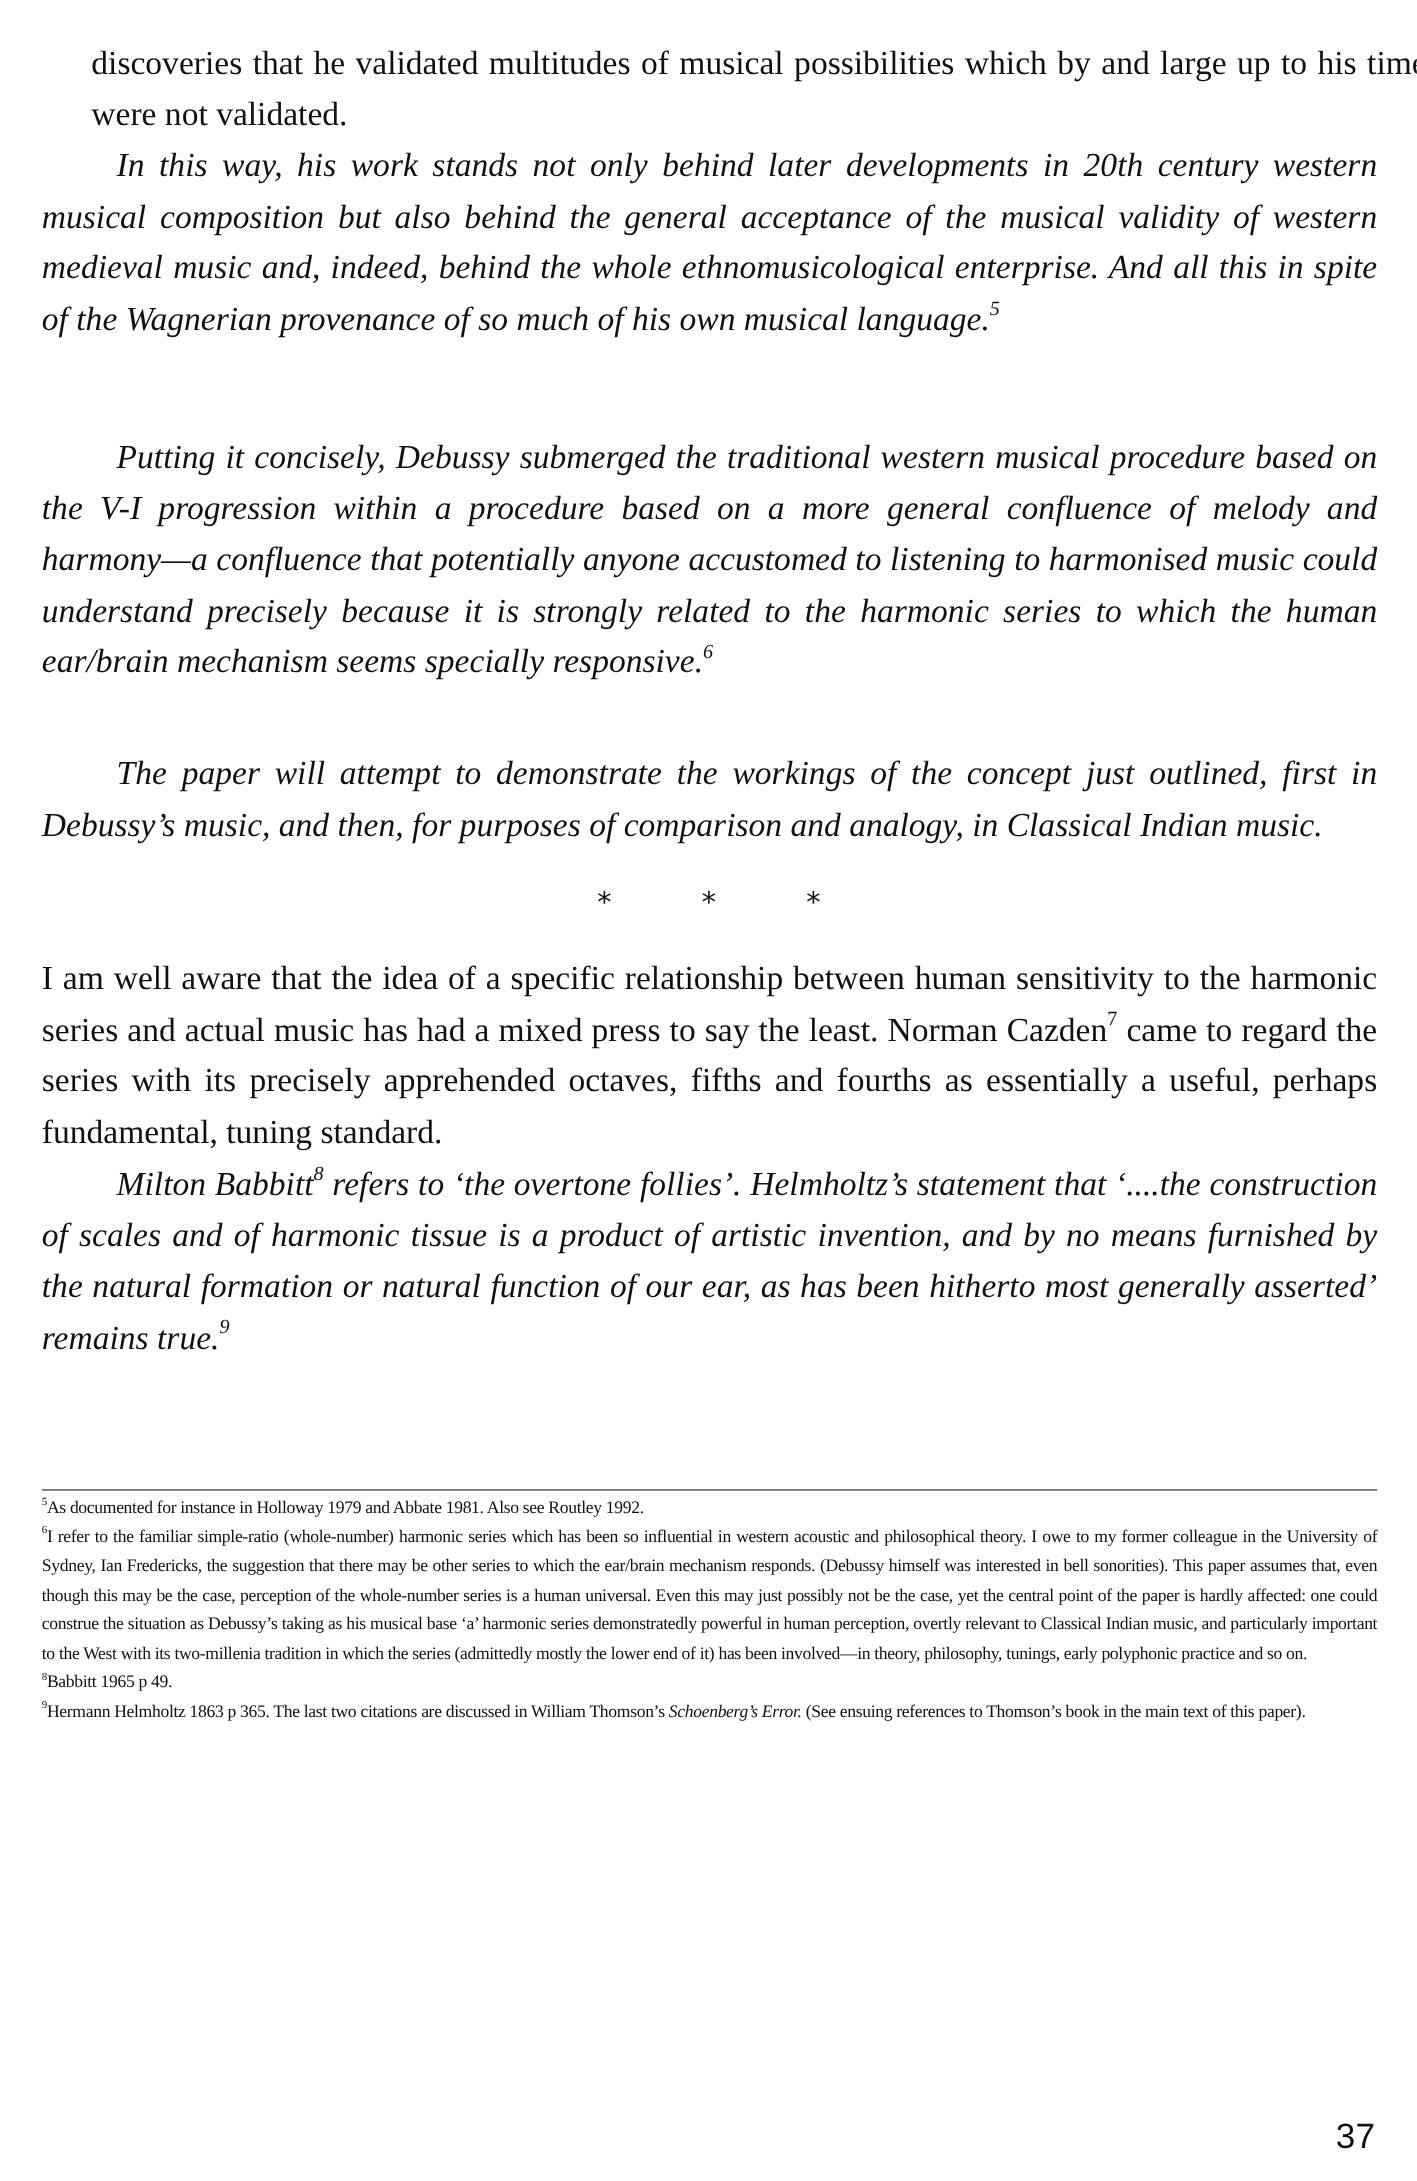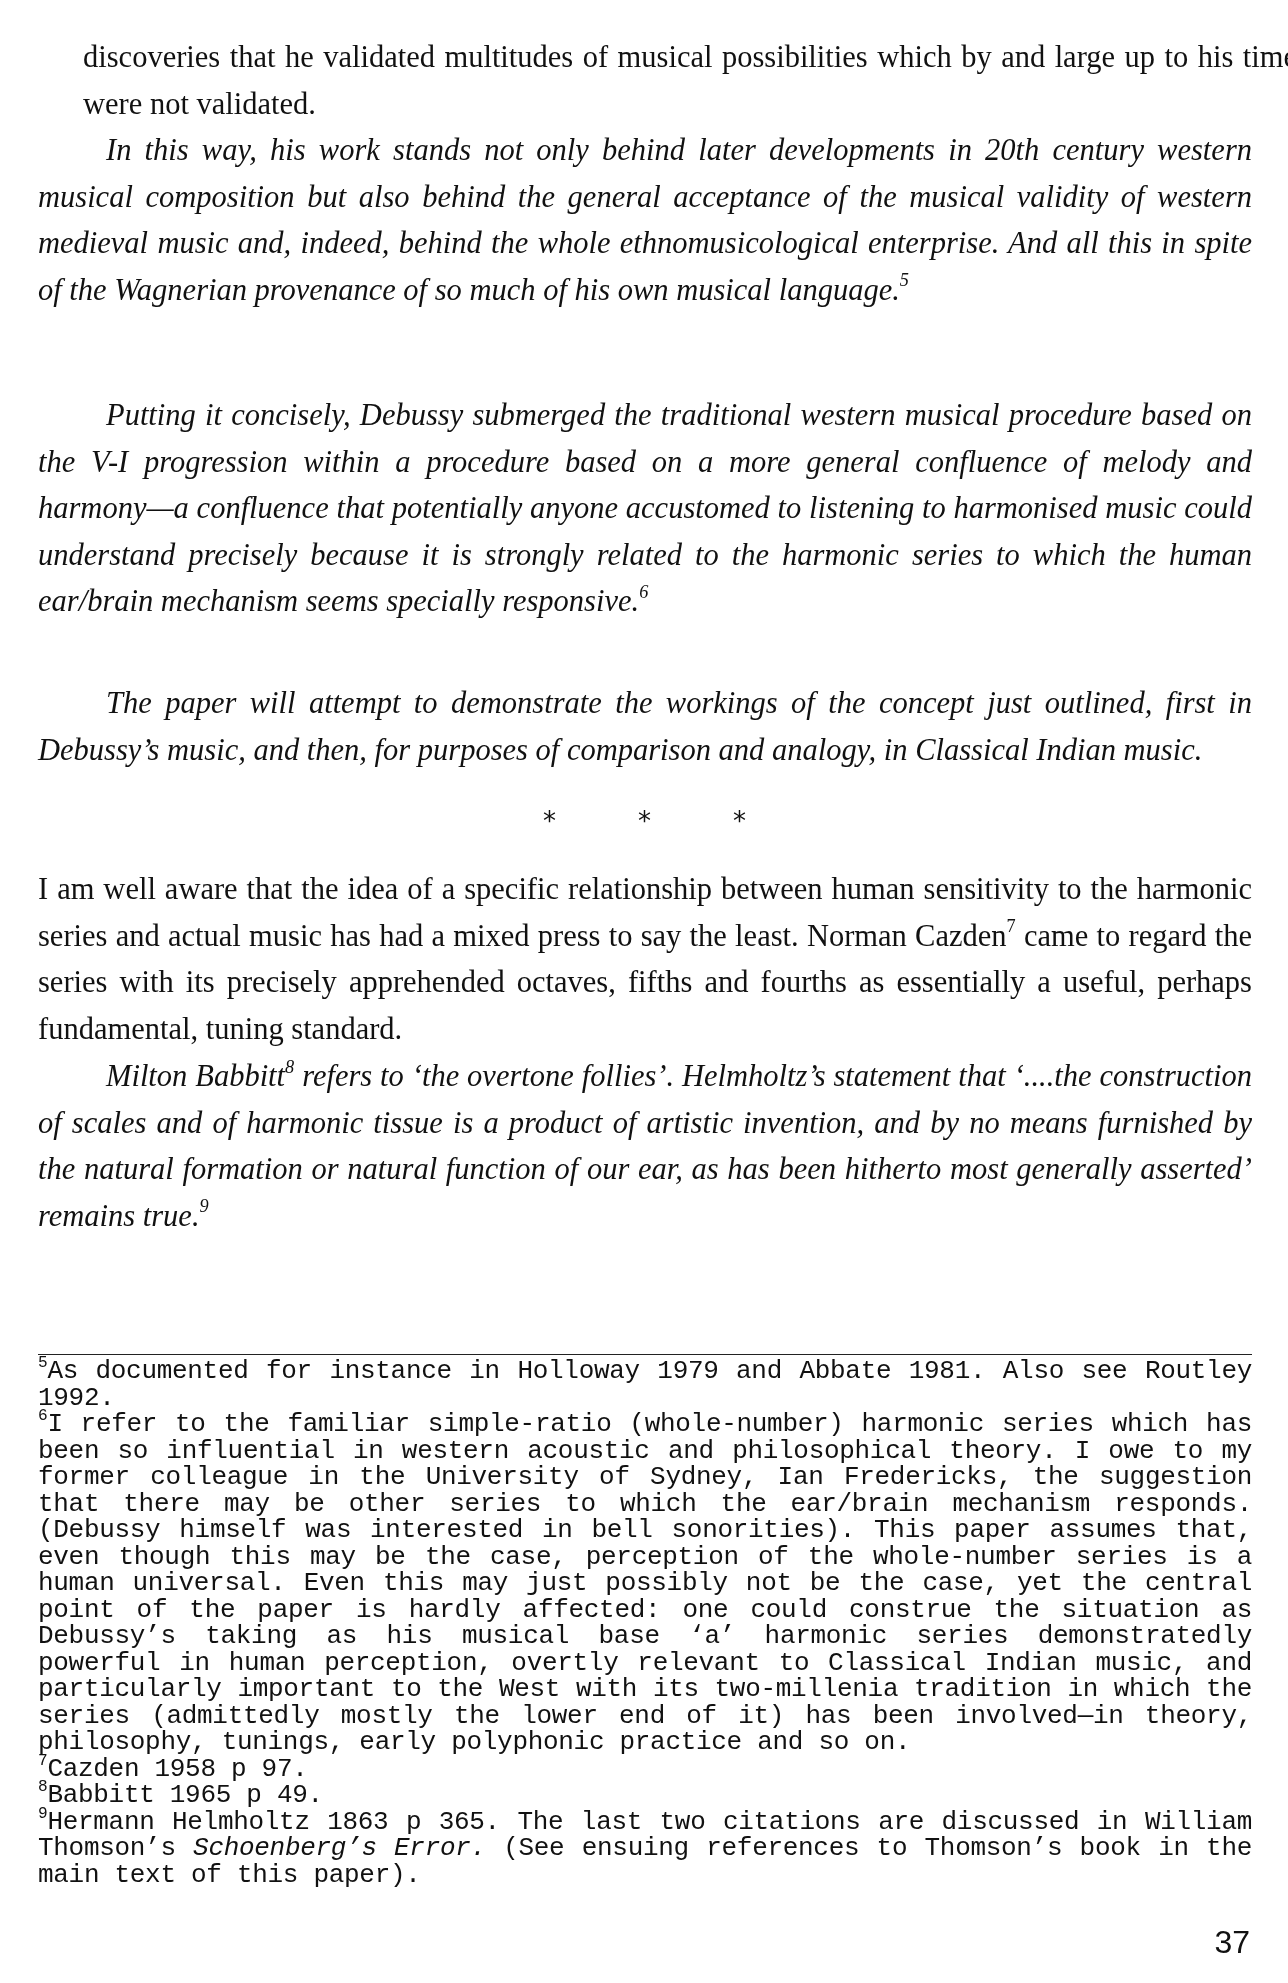--- a/index.html
+++ b/index.html
@@ -71,22 +71,22 @@
       left: 0;
       width: 1214px;
       height: 0;
       border-top: 1.5px solid #222222;
     }
     .footnotes {
       position: absolute;
       top: 1358px;
       left: 0;
       width: 1214px;
-      font-family: Liberation Mono, monospace;
-      font-size: 26px;
+      font-family: Liberation Serif, serif;
+      font-size: 16px;
       line-height: 26.5px;
       letter-spacing: -0.3px;
       text-align: justify;
     }
     .footnote {
       margin: 0;
     }
     .footnote .fn-num {
       font-size: 62%;
       vertical-align: super;
@@ -130,20 +130,19 @@
     <p id="para-5"><span>I am well aware that the idea of a specific relationship between human sensitivity to the harmonic series and actual music has had a mixed press to say the least. Norman Cazden</span><sup>7</sup><span> came to regard the series with its precisely apprehended octaves, fifths and fourths as essentially a useful, perhaps fundamental, tuning standard.</span></p>
 
     <p id="para-6" class="indent"><span>Milton Babbitt</span><sup>8</sup><span> refers to ‘the overtone follies’. Helmholtz’s statement that ‘....the construction of scales and of harmonic tissue is a product of artistic invention, and by no means furnished by the natural formation or natural function of our ear, as has been hitherto most generally asserted’ remains true.</span><sup>9</sup></p>
   </div>
 
   <div class="footnote-rule"></div>
 
   <div class="footnotes">
     <p class="footnote"><span class="fn-num">5</span><span>As documented for instance in Holloway 1979 and Abbate 1981. Also see Routley 1992.</span></p>
     <p class="footnote"><span class="fn-num">6</span><span>I refer to the familiar simple-ratio (whole-number) harmonic series which has been so influential in western acoustic and philosophical theory. I owe to my former colleague in the University of Sydney, Ian Fredericks, the suggestion that there may be other series to which the ear/brain mechanism responds. (Debussy himself was interested in bell sonorities). This paper assumes that, even though this may be the case, perception of the whole-number series is a human universal. Even this may just possibly not be the case, yet the central point of the paper is hardly affected: one could construe the situation as Debussy’s taking as his musical base ‘a’ harmonic series demonstratedly powerful in human perception, overtly relevant to Classical Indian music, and particularly important to the West with its two-millenia tradition in which the series (admittedly mostly the lower end of it) has been involved—in theory, philosophy, tunings, early polyphonic practice and so on.</span></p>
-    <p class="footnote"><span class="fn-num">7</span><span>Cazden 1958 p 97.</span></p>
     <p class="footnote"><span class="fn-num">8</span><span>Babbitt 1965 p 49.</span></p>
     <p class="footnote"><span class="fn-num">9</span><span>Hermann Helmholtz 1863 p 365. The last two citations are discussed in William Thomson’s </span><em>Schoenberg’s Error.</em><span> (See ensuing references to Thomson’s book in the main text of this paper).</span></p>
   </div>
 
 </div>
 
 <div class="page-number">37</div>
 
 </body></html>

